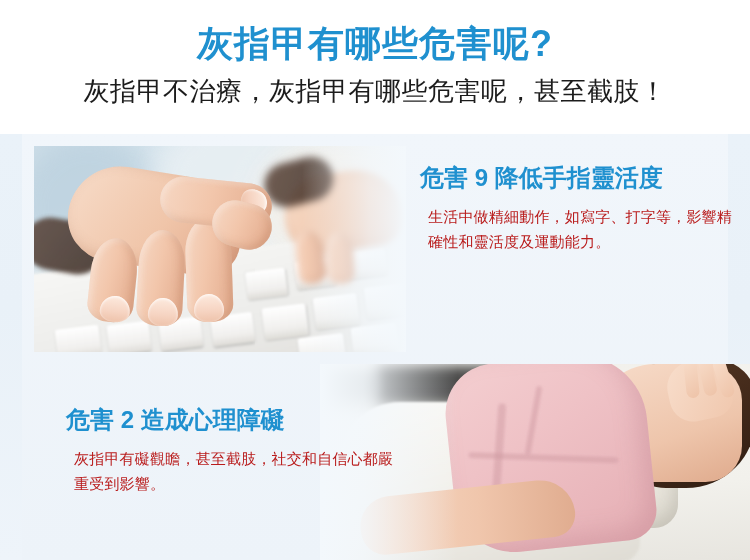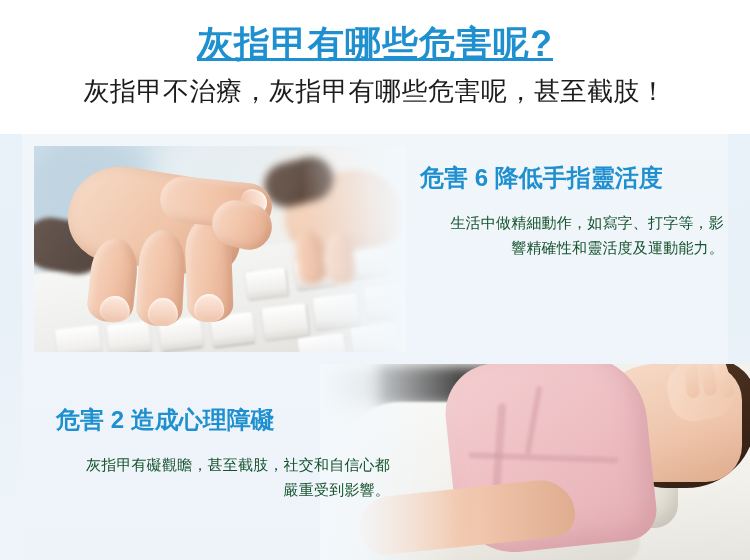--- a/index.html
+++ b/index.html
@@ -37,21 +37,20 @@
     padding-top: 22px;
   }
   .main-title {
     font-size: 36px;
     font-weight: bold;
     color: #1f90cf;
     letter-spacing: 1px;
     line-height: 44px;
     margin: 0;
     white-space: nowrap;
-    text-decoration: underline;
   }
   .sub-title {
     font-size: 26px;
     font-weight: normal;
     color: #1c1c1c;
     letter-spacing: 0.5px;
     line-height: 34px;
     margin: 8px 0 0 0;
     white-space: nowrap;
   }
@@ -284,43 +283,42 @@
   .finger2 {
     position: absolute;
     width: 13px; height: 40px;
     background: linear-gradient(150deg, #f8ddca 0%, #eec3a8 100%);
     border-radius: 8px;
   }
   .blurwrap { filter: blur(1.1px); position: absolute; inset: 0; }
 
   .card2-text {
     position: absolute;
-    left: 34px;
+    left: 44px;
     top: 40px;
     width: 350px;
     z-index: 9;
   }
 
   
   .card-heading {
     font-size: 24px;
     font-weight: bold;
     color: #1f90cf;
     line-height: 32px;
     margin: 0 0 10px 0;
     white-space: nowrap;
   }
   .card-body {
     font-size: 15px;
     font-weight: normal;
-    color: #14532d;
+    color: #b91c1c;
     line-height: 25px;
-    margin: 16px;
+    margin: 8px;
     letter-spacing: 0.2px;
-    text-align: right;
   }
 </style>
 </head>
 <body>
 
 <div class="page">
 
   <div class="header">
     <h1 class="main-title">灰指甲有哪些危害呢?</h1>
     <p class="sub-title">灰指甲不治療，灰指甲有哪些危害呢，甚至截肢！</p>
@@ -377,21 +375,21 @@
           <div class="finger" style="left:126px; top:34px; width:112px; height:46px; border-radius:30px; transform:rotate(6deg);"></div>
           <div class="nail" style="left:206px; top:44px; width:28px; height:26px; transform:rotate(82deg);"></div>
 
           <div class="finger" style="left:178px; top:56px; width:60px; height:46px; border-radius:26px; transform:rotate(14deg);"></div>
         </div>
       </div>
       <div class="photo-fade"></div>
     </div>
 
     <div class="card1-text">
-      <p class="card-heading">危害 6 降低手指靈活度</p>
+      <p class="card-heading">危害 9 降低手指靈活度</p>
       <p class="card-body">生活中做精細動作，如寫字、打字等，影響精確性和靈活度及運動能力。</p>
     </div>
   </div>
 
   <div class="card2">
 
     <div class="card2-photo">
       <div class="sofa-scene">
         <div class="blurwrap">
           <div class="room-blob room-shelf"></div>

